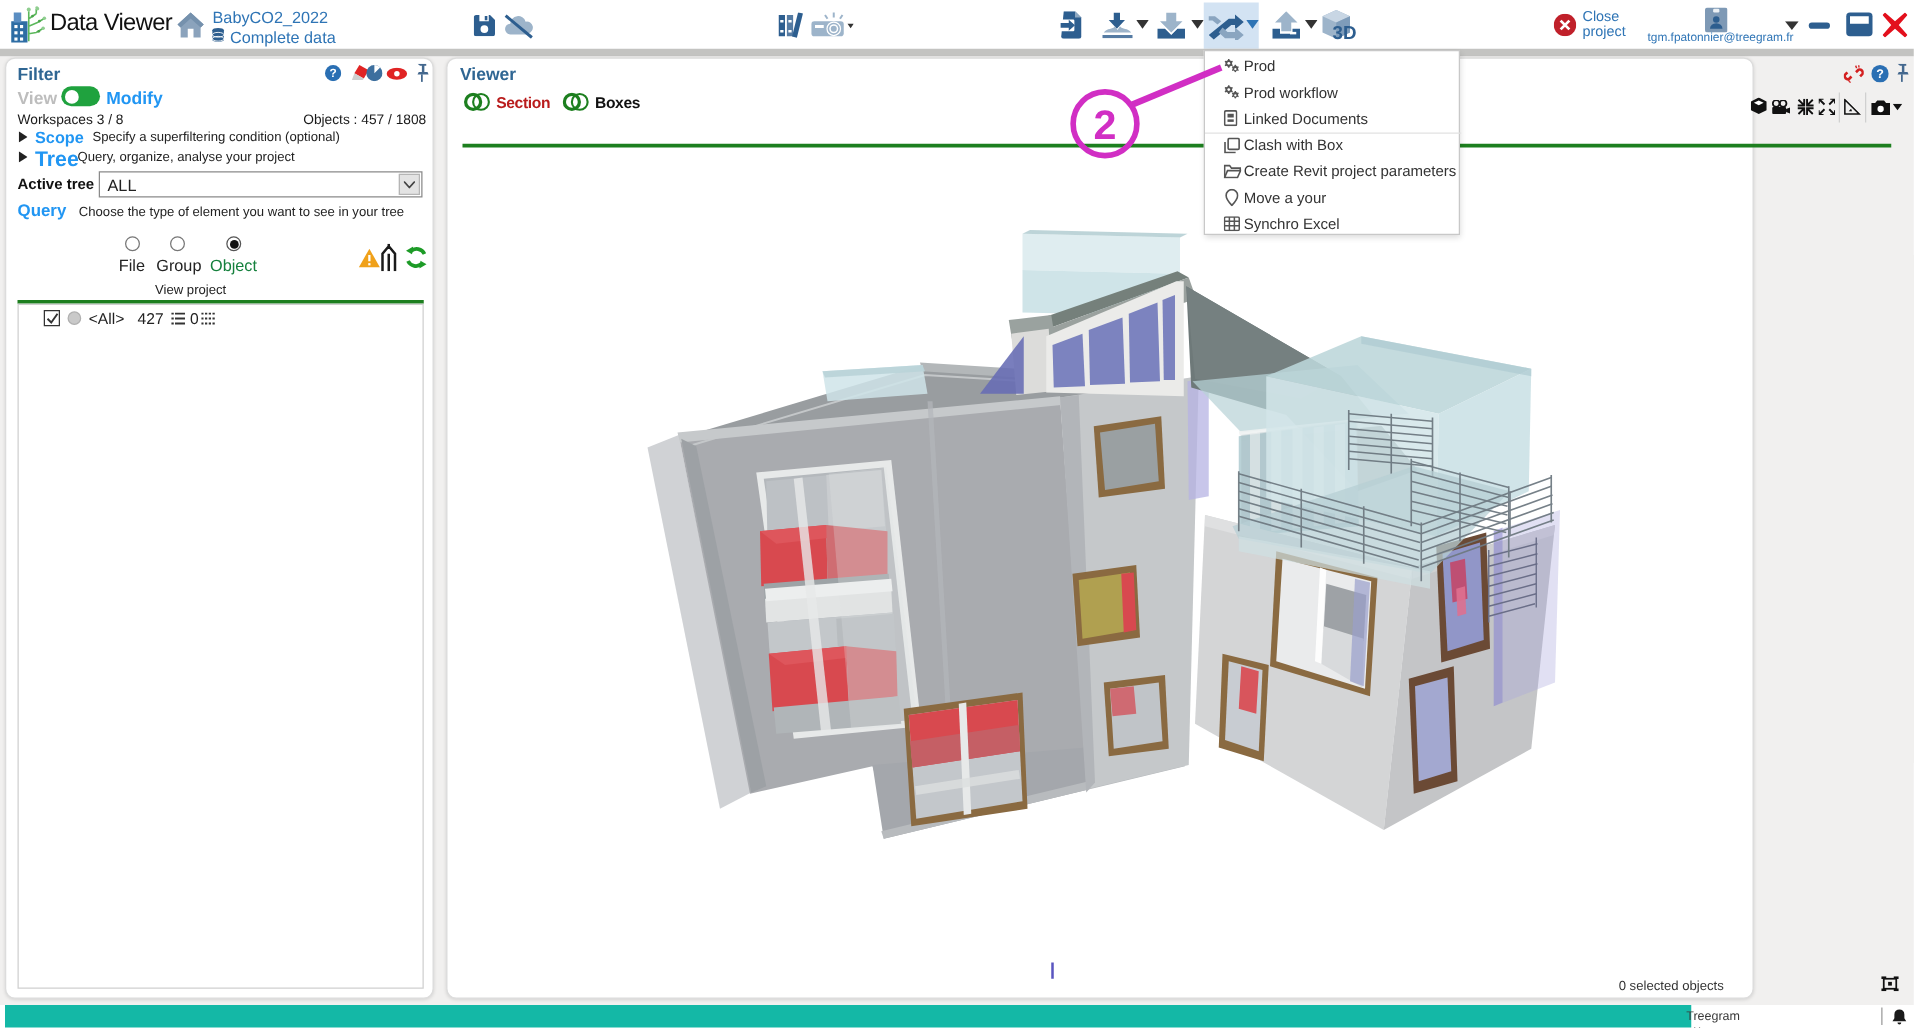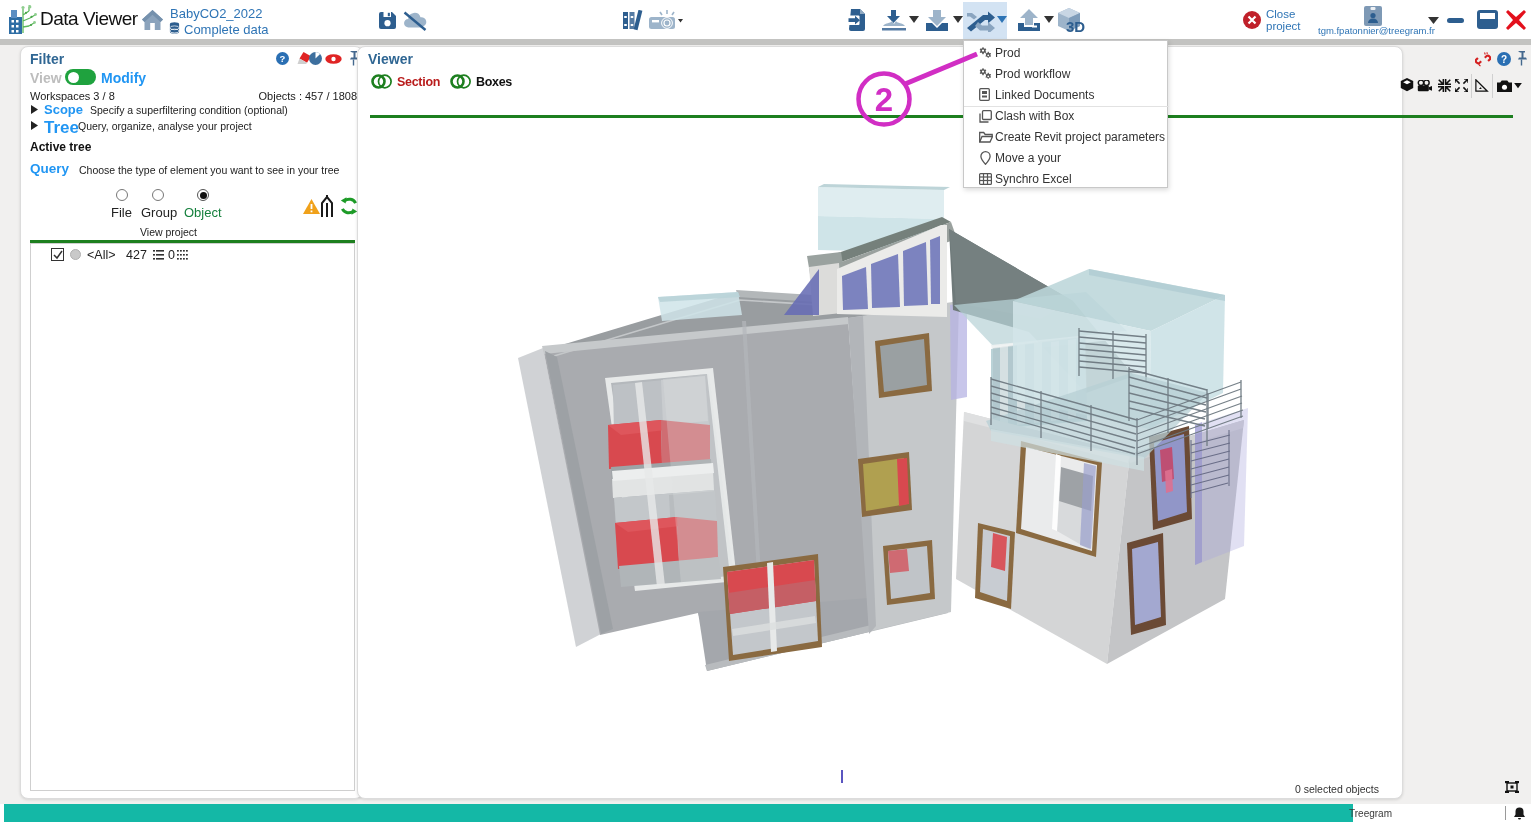--- a/index.html
+++ b/index.html
@@ -2,21 +2,21 @@
 <html><head><meta charset="utf-8">
 <style>
 *{margin:0;padding:0;box-sizing:border-box}
 html,body{width:1531px;height:822px;overflow:hidden;font-family:"Liberation Sans",sans-serif;background:#fff}
 .abs{position:absolute}
 #topbar{position:absolute;left:0;top:0;width:1531px;height:39px;background:#fff}
 #greystrip{position:absolute;left:0;top:39px;width:1531px;height:6px;background:#c3c3c1}
 #appbg{position:absolute;left:0;top:45px;width:1531px;height:759px;background:#f1f0ef}
 #statusbar{position:absolute;left:4px;top:804px;width:1349px;height:18px;background:#14b8a6}
 .panel{position:absolute;background:#fff;border:1px solid #dcdcdc;border-radius:8px;box-shadow:0 1px 3px rgba(0,0,0,.12)}
-#lpanel{left:20px;top:46px;width:343px;height:753px}
+#lpanel{left:4px;top:46px;width:343px;height:753px}
 #vpanel{left:357px;top:46px;width:1046px;height:753px}
 .ptitle{font-weight:bold;font-size:14px;color:#2f6693}
 </style></head>
 <body>
 <div id="appbg"></div>
 <div id="topbar">
 <svg class="abs" style="left:8px;top:5px" width="30" height="30" viewBox="0 0 30 30">
  <rect x="1" y="12" width="13" height="17" fill="#2e6da4"></rect>
  <rect x="3" y="5" width="6" height="8" fill="#5b8ec2"></rect>
  <rect x="3.5" y="15" width="2.5" height="2.5" fill="#fff"></rect>
@@ -195,20 +195,28 @@
       <path d="M0,0 L7,4.5 L0,9 Z" fill="#222"></path>
     </svg>
 <div class="abs" style="left:23px;top:55px;font-size:13px;font-weight:bold;color:#2196f3">Scope</div>
 <div class="abs" style="left:69px;top:57px;font-size:10.5px;color:#222">Specify a superfiltering condition (optional)</div>
 <svg class="abs" style="left:10px;top:74px" width="7" height="9" viewBox="0 0 7 9">
       <path d="M0,0 L7,4.5 L0,9 Z" fill="#222"></path>
     </svg>
 <div class="abs" style="left:23px;top:71px;font-size:17px;font-weight:bold;color:#2196f3">Tree</div>
 <div class="abs" style="left:57px;top:73px;font-size:10.5px;color:#222">Query, organize, analyse your project</div>
 <div class="abs" style="left:9px;top:93px;font-size:12px;font-weight:bold;color:#111">Active tree</div>
+<div class="abs" style="left:74px;top:90px;width:259px;height:21px;background:#fff;border:1px solid #8a8a8a">
+  <div class="abs" style="left:6px;top:3px;font-size:13px;color:#222">ALL</div>
+  <div class="abs" style="right:1px;top:1px;width:17px;height:17px;background:#e3e3e3;border:1px solid #b5b5b5">
+   <svg width="9" height="6" style="position:absolute;left:3px;top:5px" viewBox="0 0 9 6">
+          <path d="M0,0 L4.5,5 L9,0" stroke="#444" fill="none" stroke-width="1.4"></path>
+        </svg>
+  </div>
+</div>
 <div class="abs" style="left:9px;top:114px;font-size:13.5px;font-weight:bold;color:#2196f3">Query</div>
 <div class="abs" style="left:58px;top:117px;font-size:10.5px;color:#222">Choose the type of element you want to see in your tree</div>
 <div class="abs" style="left:95px;top:142px;width:12px;height:12px;border:1px solid #777;border-radius:50%;background:#fff"></div>
 <div class="abs" style="left:131px;top:142px;width:12px;height:12px;border:1px solid #777;border-radius:50%;background:#fff"></div>
 <div class="abs" style="left:176px;top:142px;width:12px;height:12px;border:1px solid #555;border-radius:50%;background:#fff"></div>
 <div class="abs" style="left:179px;top:145px;width:7px;height:7px;border-radius:50%;background:#111"></div>
 <div class="abs" style="left:90px;top:158px;font-size:13px;color:#222">File</div>
 <div class="abs" style="left:120px;top:158px;font-size:13px;color:#222">Group</div>
 <div class="abs" style="left:163px;top:158px;font-size:13px;color:#15803d">Object</div>
 <svg class="abs" style="left:282px;top:152px" width="17" height="15" viewBox="0 0 17 15">

